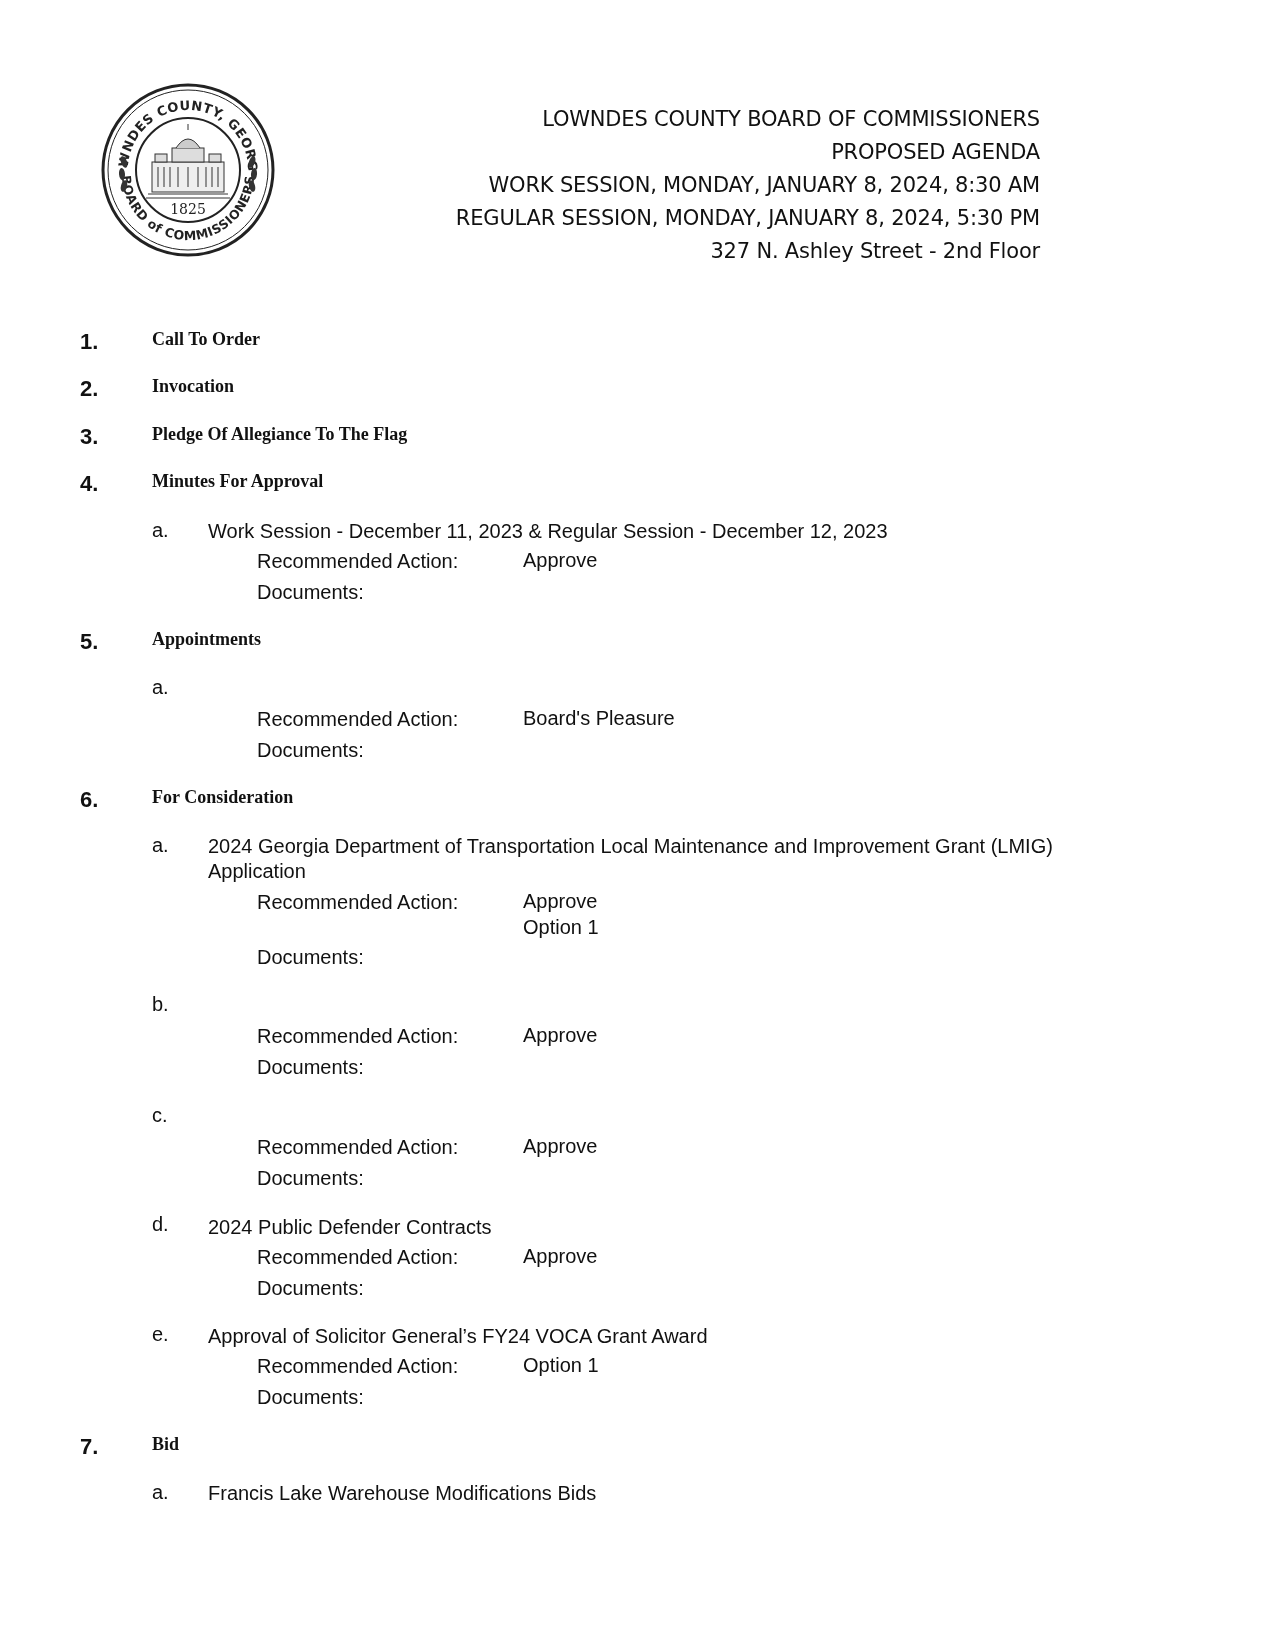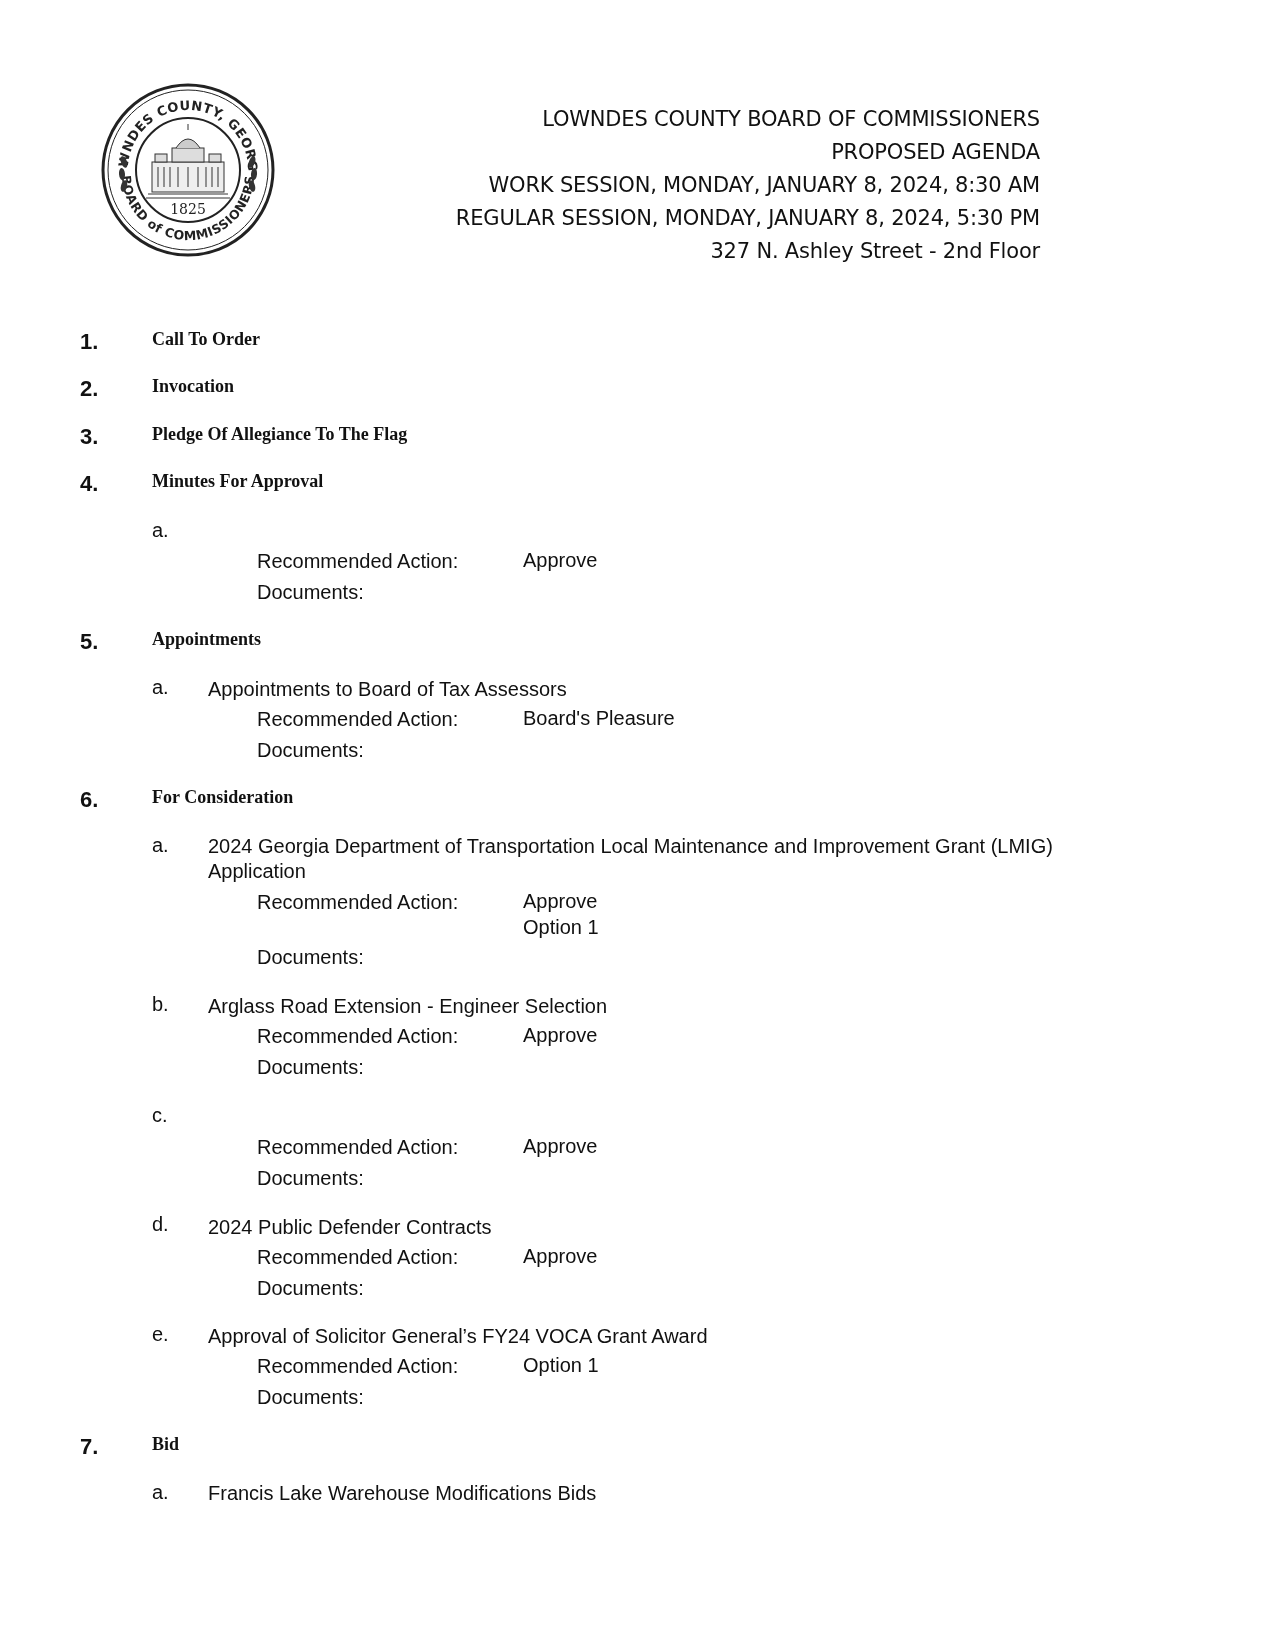--- a/index.html
+++ b/index.html
@@ -90,45 +90,44 @@
 
   <div class="sec-num" style="top:376px">2.</div>
   <div class="sec-title" style="top:376px">Invocation</div>
 
   <div class="sec-num" style="top:424px">3.</div>
   <div class="sec-title" style="top:424px">Pledge Of Allegiance To The Flag</div>
 
   <div class="sec-num" style="top:471px">4.</div>
   <div class="sec-title" style="top:471px">Minutes For Approval</div>
   <div class="item-let" style="top:519px">a.</div>
+  <div class="item-title" style="top:519px">Work Session - December 11, 2023 &amp; Regular Session - December 12, 2023</div>
   <div class="lbl" style="top:550px">Recommended Action:</div>
   <div class="val" style="top:547px">Approve</div>
   <div class="lbl" style="top:581px">Documents:</div>
 
   <div class="sec-num" style="top:629px">5.</div>
   <div class="sec-title" style="top:629px">Appointments</div>
   <div class="item-let" style="top:676px">a.</div>
-  <div class="item-title" style="top:677px">Appointments to Board of Tax Assessors</div>
   <div class="lbl" style="top:708px">Recommended Action:</div>
   <div class="val" style="top:705px">Board's Pleasure</div>
   <div class="lbl" style="top:739px">Documents:</div>
 
   <div class="sec-num" style="top:787px">6.</div>
   <div class="sec-title" style="top:787px">For Consideration</div>
 
   <div class="item-let" style="top:834px">a.</div>
   <div class="item-title" style="top:834px">2024 Georgia Department of Transportation Local Maintenance and Improvement Grant (LMIG)</div>
   <div class="item-title" style="top:859px">Application</div>
   <div class="lbl" style="top:891px">Recommended Action:</div>
   <div class="val" style="top:888px">Approve</div>
   <div class="val" style="top:914px">Option 1</div>
   <div class="lbl" style="top:946px">Documents:</div>
 
   <div class="item-let" style="top:993px">b.</div>
-  <div class="item-title" style="top:994px">Arglass Road Extension - Engineer Selection</div>
   <div class="lbl" style="top:1025px">Recommended Action:</div>
   <div class="val" style="top:1022px">Approve</div>
   <div class="lbl" style="top:1056px">Documents:</div>
 
   <div class="item-let" style="top:1104px">c.</div>
   <div class="lbl" style="top:1136px">Recommended Action:</div>
   <div class="val" style="top:1133px">Approve</div>
   <div class="lbl" style="top:1167px">Documents:</div>
 
   <div class="item-let" style="top:1213px">d.</div>

